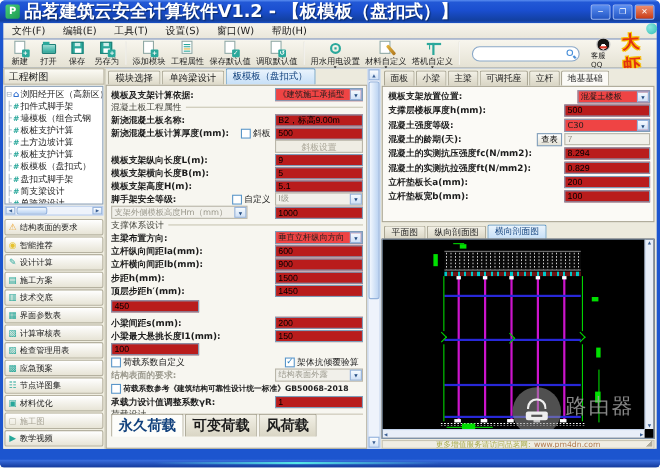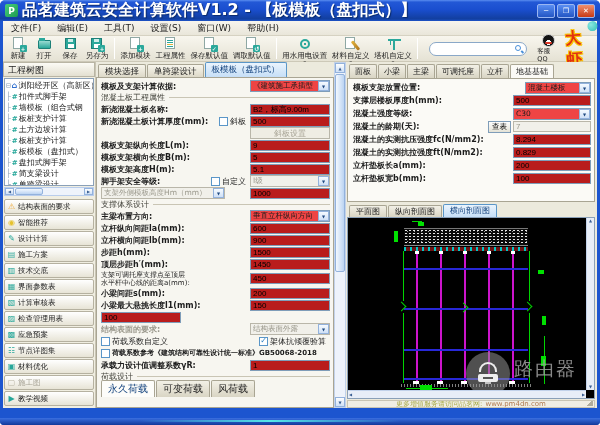--- a/index.html
+++ b/index.html
@@ -120,22 +120,22 @@
   .combo.dis {background:#f1f0ea; border-color:#b9b6a9;} .combo.dis .cval {color:#9a988c;}
   .cb {width:9px; height:9px; border:1px solid #5a96c8; background:#fff; display:inline-flex; align-items:center;
     justify-content:center; margin-right:2px; flex:none;}
   .cb .chk {font-size:8px; line-height:8px; color:#2a7fc0; font-weight:bold;}
   .cblbl {font-size:8px; margin-right:4px; white-space:nowrap;}
   .group {display:flex; align-items:center; height:11px; color:#44443c; font-size:8px;}
   .group::after {content:""; flex:1; height:1px; background:#c9c5b4; margin-left:4px;}
   .pbtn {height:12px; border:1px solid #7f9db9; background:linear-gradient(#fefefe,#e8e6da); font-size:8px; padding:0 6px;}
   .pbtn.dis {color:#a8a496; border-color:#b9b6a9; background:#efede4;}
   .ltabs {display:flex; height:14px; align-items:flex-end; gap:1px; margin-top:1px;}
-  .ltab {padding:1px 6px; font-size:10px; background:linear-gradient(#f2f0e6,#d9d5c4); border:1px solid #a9a593;
-    border-bottom:none; border-radius:2px 2px 0 0;}
+  .ltab {padding:1px 6px; font-size:13px; background:linear-gradient(#f2f0e6,#d9d5c4); border:1px solid #a9a593;
+    border-bottom:none; border-radius:2px 2px 0 0;font-weight:bold;}
   .ltab.active {background:#fdfdfa; color:#10407c;}
 
   
   .midscroll {position:absolute; left:331px; top:0; width:12px; height:346px; background:#eef3fb;
     border:1px solid #c2d2ea; display:flex; flex-direction:column; align-items:center;}
   .vs-btn {width:10px; height:10px; background:linear-gradient(#fdfefe,#cfe0f6); border:1px solid #93b2dc;
     font-size:4px; line-height:9px; text-align:center; color:#3a5f94;}
   .vs-thumb {width:10px; height:198px; background:linear-gradient(90deg,#f3f8fe,#bcd4f2); border:1px solid #93b2dc;
     border-radius:2px; margin:1px 0 auto 0;}
 
@@ -512,52 +512,48 @@
         </div>
         <div class="frow">
           <span class="fl">步距h(mm):</span>
           <input class="inp" value="1500" style="">
         </div>
         <div class="frow">
           <span class="fl">顶层步距h′(mm):</span>
           <input class="inp" value="1450" style="">
         </div>
         <div class="frow tall">
-          <span class="fl2">
-            <span style="display:block">支架可调托座支撑点至顶层</span>
-            <span style="display:block">水平杆中心线的距离a(mm):</span>
-          </span>
           <input class="inp" value="450" style="">
         </div>
         <div class="frow">
           <span class="fl">小梁间距s(mm):</span>
           <input class="inp" value="200" style="">
         </div>
         <div class="frow">
           <span class="fl">小梁最大悬挑长度l1(mm):</span>
           <input class="inp" value="150" style="">
         </div>
         <div class="frow">
           <input class="inp" value="100" style="">
-        </div>
-        <div class="frow">
-          <span class="fl gray">结构表面的要求:</span>
-          <span class="combo dis">
-              <span class="cval">结构表面外露</span>
-              <span class="cbtn">▼</span>
-            </span>
         </div>
         <div class="frow">
           <span class="cb"></span>
           <span class="cblbl">荷载系数自定义</span>
           <span style="flex:1"></span>
           <span class="cb">
               <span class="chk">✓</span>
             </span>
           <span class="cblbl">架体抗倾覆验算</span>
+        </div>
+        <div class="frow">
+          <span class="fl gray">结构表面的要求:</span>
+          <span class="combo dis">
+              <span class="cval">结构表面外露</span>
+              <span class="cbtn">▼</span>
+            </span>
         </div>
         <div class="frow">
           <span class="cb"></span>
           <span class="fl" style="font-size:7px">荷载系数参考《建筑结构可靠性设计统一标准》GB50068-2018</span>
         </div>
         <div class="frow">
           <span class="fl">承载力设计值调整系数γR:</span>
           <input class="inp" value="1" style="">
         </div>
         <div class="group">荷载设计</div>

